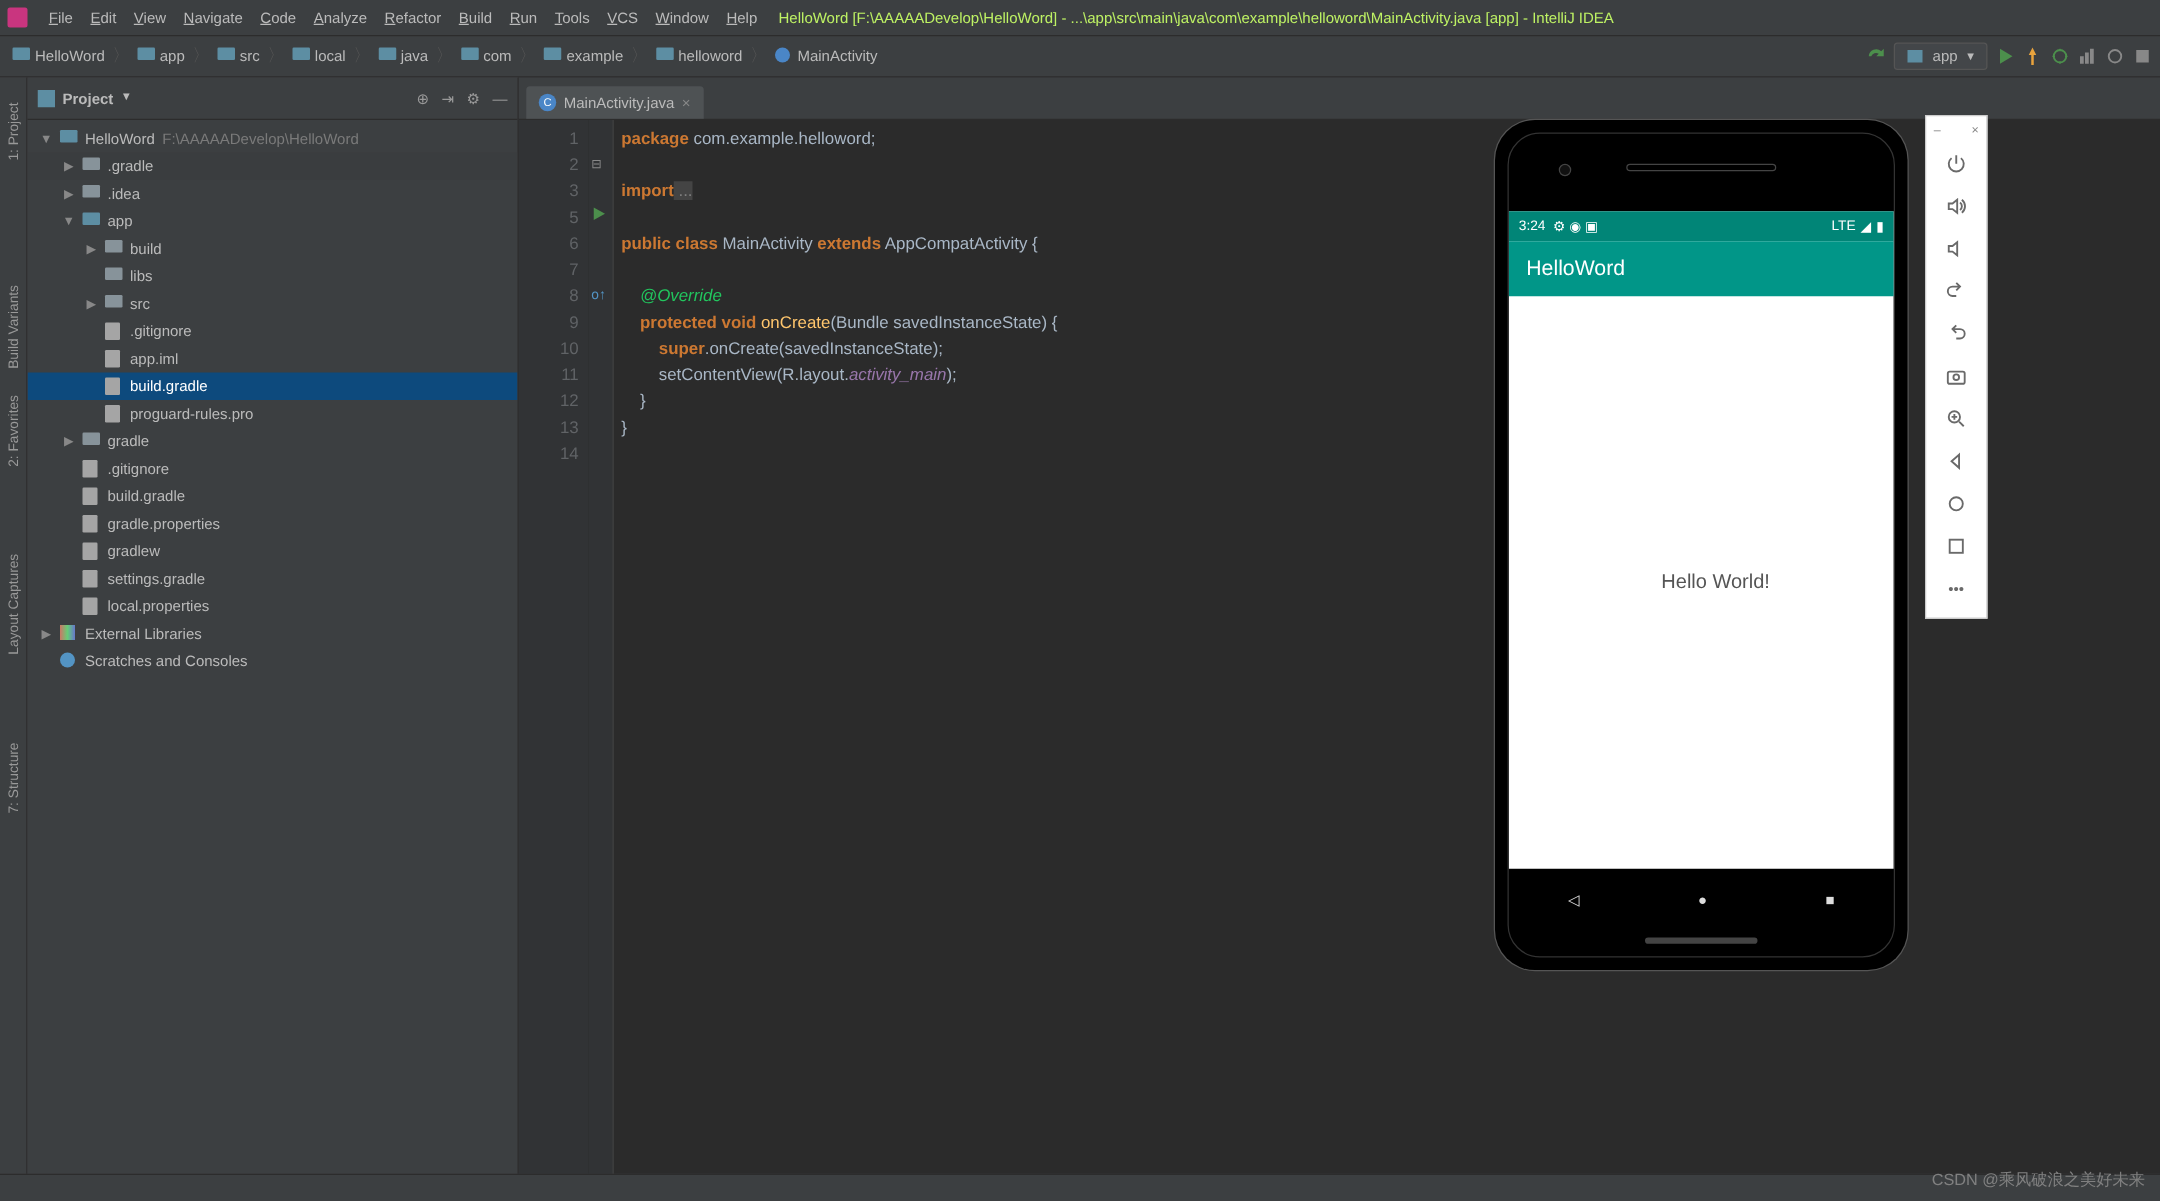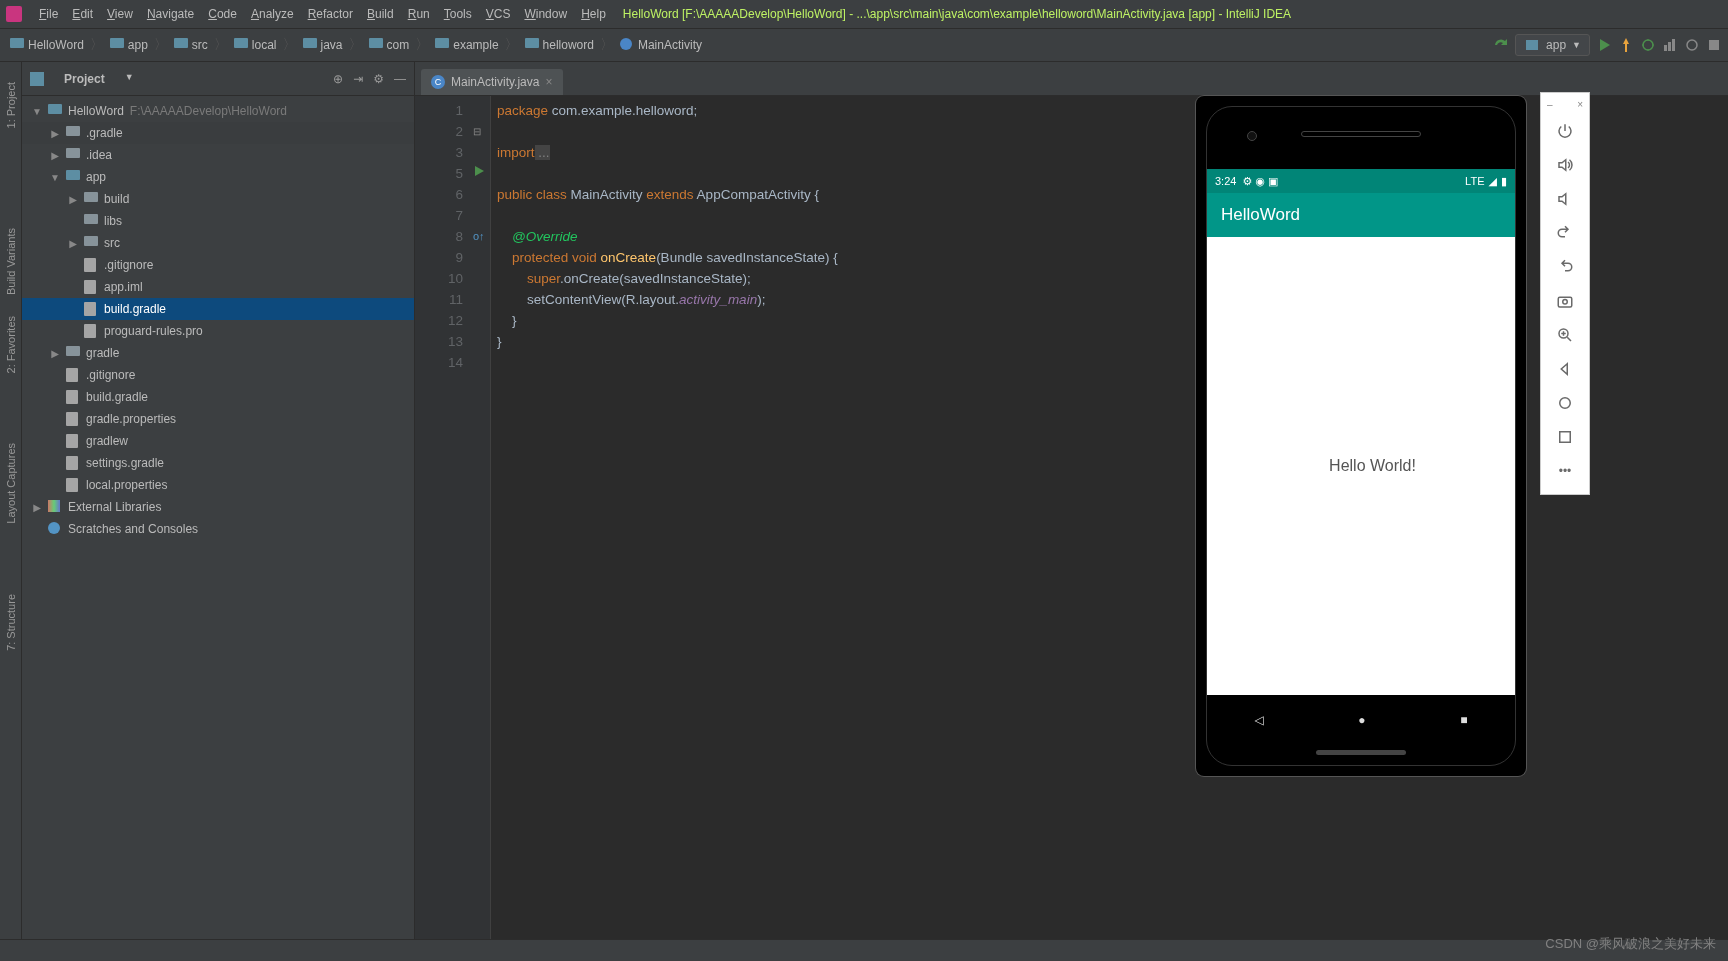--- a/index.html
+++ b/index.html
@@ -14,21 +14,21 @@
 .crumb .ico{width:14px;height:14px;margin-right:4px;}
 .crumb-sep{color:#555;margin:0 2px;font-size:14px;}
 .run-area{margin-left:auto;display:flex;align-items:center;gap:6px;}
 .run-cfg{border:1px solid #555;background:#434649;padding:2px 8px;border-radius:3px;display:flex;align-items:center;gap:6px;}
 .tool-ic{width:16px;height:16px;display:inline-block;}
 .main{display:flex;height:calc(100% - 62px);position:relative;}
 .left-gutter{width:22px;background:#3c3f41;border-right:1px solid #2c2c2c;display:flex;flex-direction:column;align-items:center;gap:20px;padding-top:20px;}
 .left-gutter .tab{writing-mode:vertical-rl;transform:rotate(180deg);font-size:11px;color:#999;display:flex;align-items:center;gap:4px;}
 .sidebar{width:393px;background:#3c3f41;border-right:1px solid #2c2c2c;display:flex;flex-direction:column;}
 .sidebar-header{height:34px;border-bottom:1px solid #2c2c2c;display:flex;align-items:center;padding:0 8px;}
-.sidebar-header .title{display:flex;align-items:flex-start;gap:20px;font-weight:600;color:#bbbbbb;}
+.sidebar-header .title{display:flex;align-items:flex-start;gap:6px;font-weight:600;color:#bbbbbb;}
 .sidebar-header .sp{margin-left:auto;display:flex;gap:10px;color:#999;}
 .tree{flex:1;overflow:auto;padding:4px 0;}
 .tree-row{height:22px;display:flex;align-items:center;padding-left:8px;white-space:nowrap;}
 .tree-row.selected{background:#0d4a7d;color:#fff;}
 .tree-row .chev{width:14px;text-align:center;color:#888;font-size:10px;}
 .tree-row .ico{width:16px;height:14px;margin:0 4px;}
 .tree-row .dim{color:#7a7a7a;margin-left:6px;}
 .folder{background:#87939a;width:14px;height:10px;border-radius:1px;position:relative;}
 .folder.blue{background:#5d8ea3;}
 .folder.root{background:#5d8ea3;}
@@ -36,28 +36,28 @@
 .editor{flex:1;background:#2b2b2b;display:flex;flex-direction:column;position:relative;}
 .tabs{height:34px;background:#3c3f41;border-bottom:1px solid #2c2c2c;display:flex;align-items:flex-end;}
 .file-tab{background:#4e5254;height:26px;padding:0 10px;display:flex;align-items:center;gap:6px;color:#bbbbbb;border-top-left-radius:3px;border-top-right-radius:3px;margin-left:6px;}
 .file-tab .ico-c{width:14px;height:14px;border-radius:50%;background:#4a86c7;display:flex;align-items:center;justify-content:center;font-size:9px;color:#fff;}
 .code-area{flex:1;display:flex;font-family:"Consolas","JetBrains Mono",monospace;font-size:13.5px;line-height:21px;}
 .gutter{width:56px;background:#313335;text-align:right;padding:4px 8px 0 0;color:#606366;}
 .gutter div{height:21px;}
 .gutter-icons{width:20px;background:#313335;border-right:1px solid #404040;position:relative;}
 .code{flex:1;padding:4px 0 0 6px;color:#a9b7c6;}
 .code div{height:21px;white-space:pre;}
-.k{color:#cc7832;}
+.k{color:#cc7832;font-weight:bold;}
 .c{color:#808080;}
 .a{color:#22c55e;font-style:italic;}
 .p{color:#9876aa;font-style:italic;}
 .fn{color:#ffc66d;}
 .bottom-bar{position:absolute;bottom:0;left:0;right:0;height:22px;background:#3c3f41;border-top:1px solid #2c2c2c;}
 
-.emulator{position:absolute;right:202px;top:34px;width:330px;height:680px;background:#000;border-radius:8px;box-shadow:0 0 0 1px #555;z-index:10;}
+.emulator{position:absolute;right:202px;top:34px;width:330px;height:680px;background:#000;border-radius:32px;box-shadow:0 0 0 1px #555;z-index:10;}
 .emu-inner{position:absolute;top:10px;left:10px;right:10px;bottom:10px;border-radius:26px;border:1px solid #333;overflow:hidden;}
 .speaker{position:absolute;top:24px;left:50%;transform:translateX(-50%);width:120px;height:6px;border-radius:3px;border:1px solid #444;}
 .camera{position:absolute;top:24px;left:40px;width:10px;height:10px;border-radius:50%;border:1px solid #444;background:#111;}
 .screen{position:absolute;top:62px;left:0;right:0;bottom:70px;background:#fff;}
 .status-bar{height:24px;background:#018577;color:#fff;display:flex;align-items:center;padding:0 8px;font-size:11px;}
 .status-bar .r{margin-left:auto;display:flex;gap:4px;align-items:center;}
 .app-bar{height:44px;background:#019688;color:#fff;display:flex;align-items:center;padding:0 14px;font-size:17px;font-weight:500;}
 .app-body{height:calc(100% - 68px);display:flex;align-items:center;justify-content:center;color:#555;font-size:16px;margin-left:23px;}
 .nav-android{position:absolute;bottom:30px;left:0;right:0;height:30px;display:flex;justify-content:space-around;align-items:center;color:#ddd;}
 .home-bar{position:absolute;bottom:10px;left:50%;transform:translateX(-50%);width:90px;height:5px;background:#444;border-radius:3px;}

